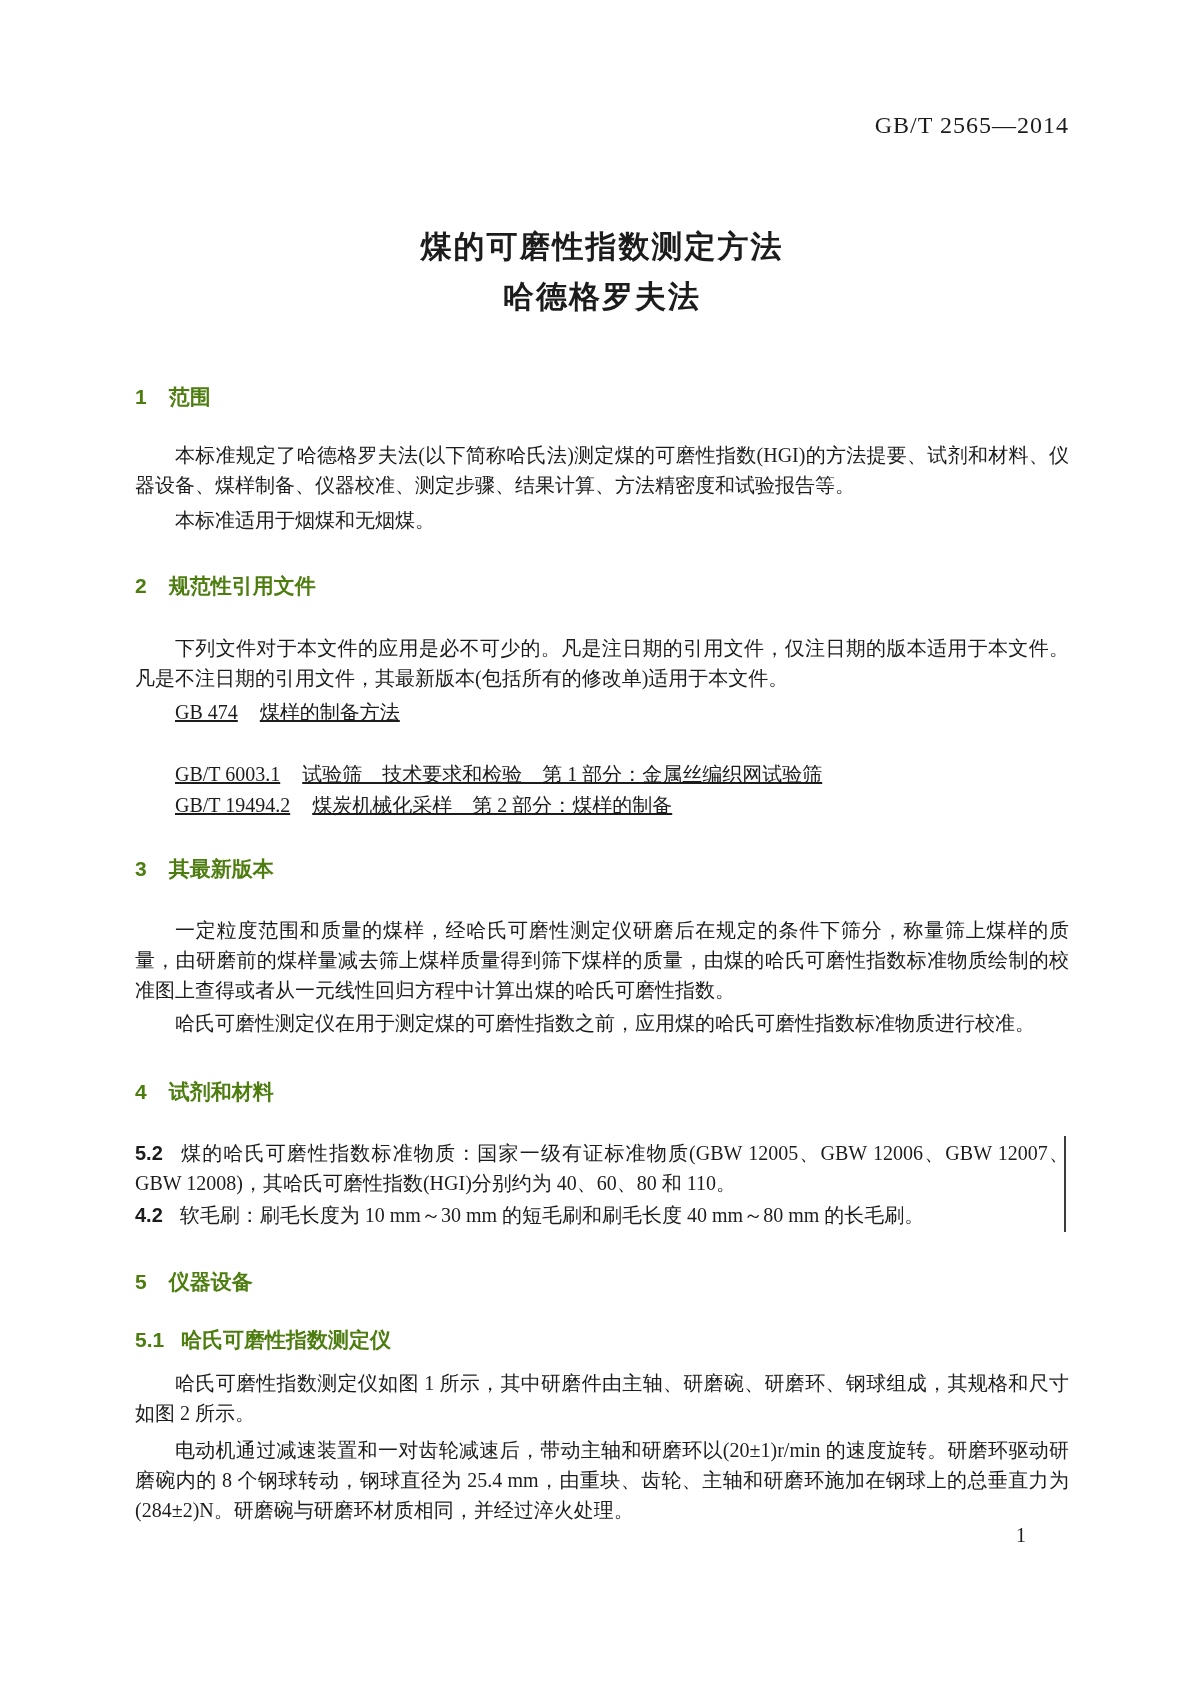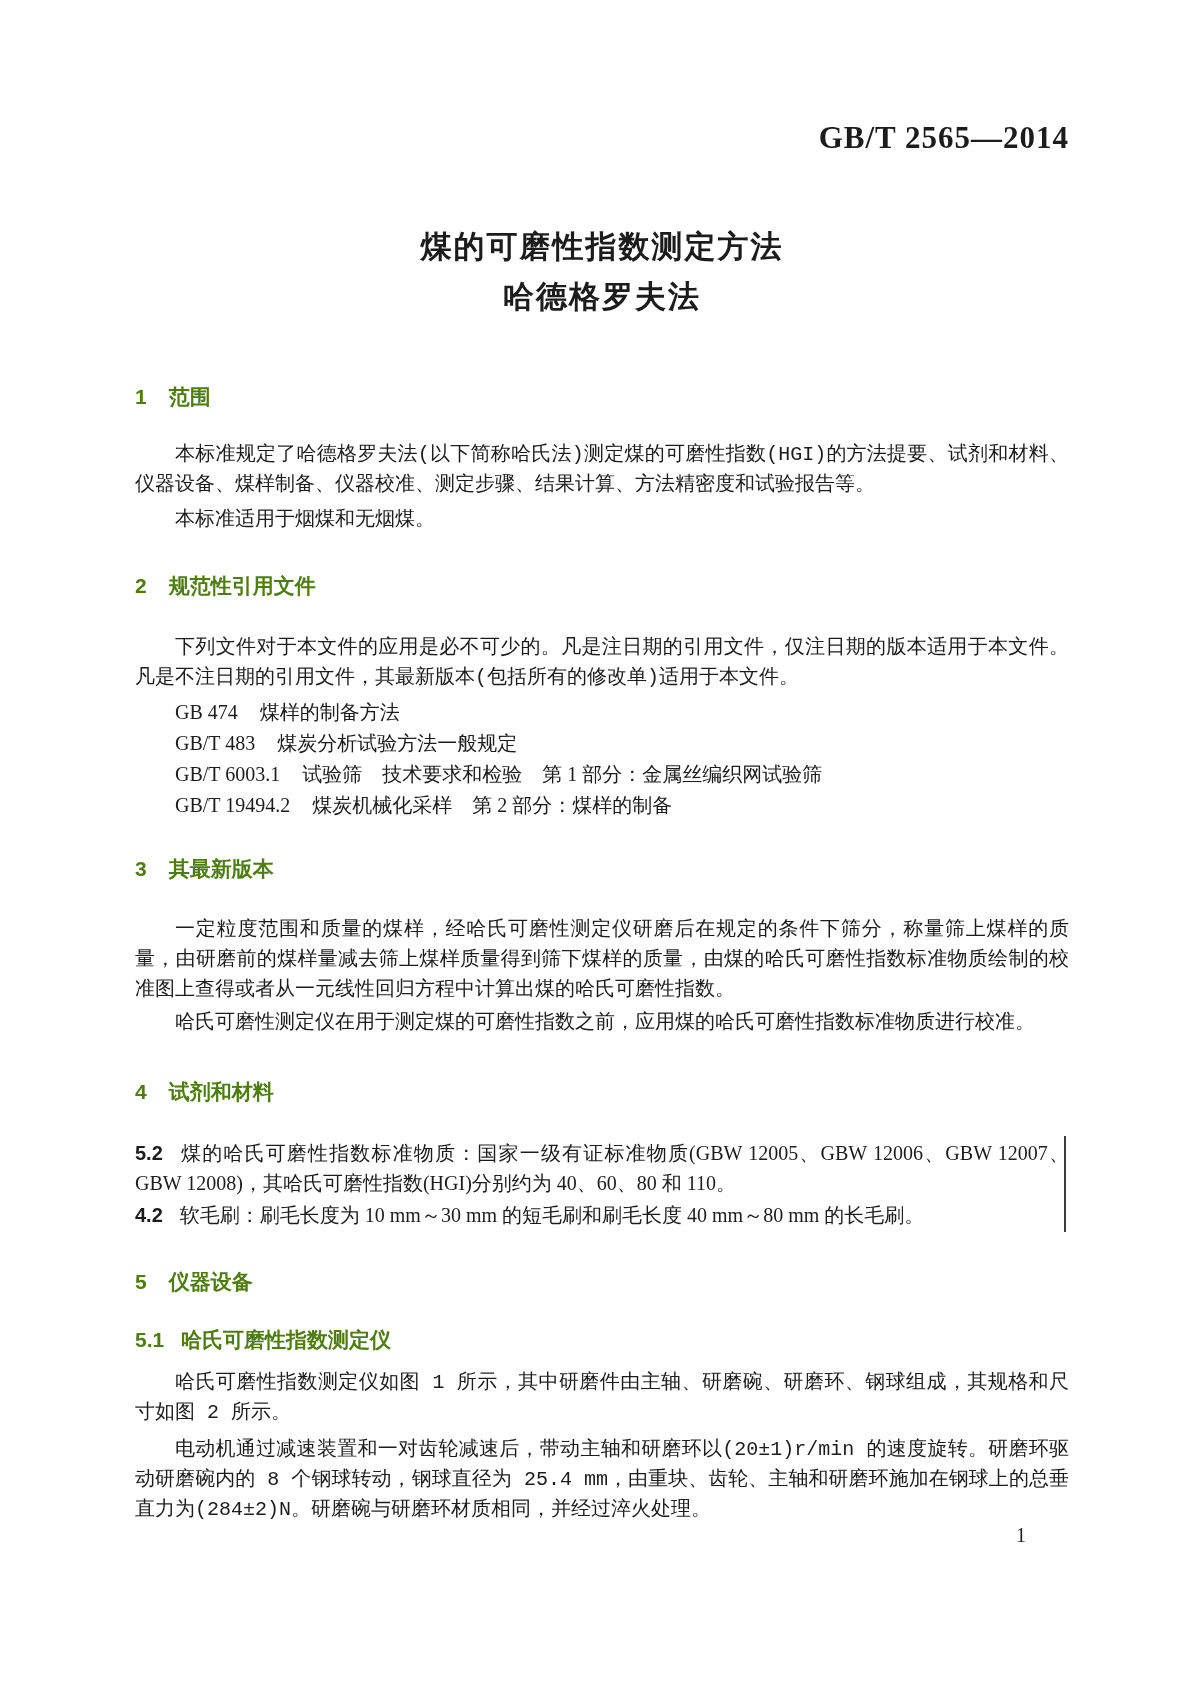--- a/index.html
+++ b/index.html
@@ -21,24 +21,23 @@
     left: 135px;
     top: 0;
     width: 934px;
     height: 100%;
   }
   .std-code {
     position: absolute;
     top: 112px;
     right: 0;
     font-family: "Liberation Serif", serif;
-    font-weight: bold;
-    font-size: 31px;
+    font-weight: normal;
+    font-size: 24px;
     letter-spacing: 1px;
-    margin-top: 8px;
   }
   .doc-title {
     position: absolute;
     left: 0;
     width: 100%;
     text-align: center;
     font-family: "Liberation Sans", sans-serif;
     font-weight: bold;
     font-size: 31px;
     letter-spacing: 2px;
@@ -60,22 +59,22 @@
   .sub-heading .h-num { margin-right: 0.8em; }
   .body {
     position: absolute;
     left: 0;
     width: 100%;
     margin: 0;
     font-size: 20px;
     line-height: 30px;
     text-align: justify;
   }
-  .indent { text-indent: 2em; font-family: Liberation Mono, monospace; }
-  .ref-item { white-space: nowrap; text-indent: 2em; }
+  .indent { text-indent: 2em; }
+  .ref-item { white-space: nowrap; text-indent: 2em; text-decoration: underline; }
   .ref-code { margin-right: 1.1em; }
   .item-num {
     font-family: "Liberation Sans", sans-serif;
     font-weight: bold;
     font-size: 20px;
     margin-right: 0.85em;
   }
   .page-number {
     position: absolute;
     top: 1524px;
@@ -128,23 +127,20 @@
     <p class="body indent" id="scope-p1">本标准规定了哈德格罗夫法(以下简称哈氏法)测定煤的可磨性指数(HGI)的方法提要、试剂和材料、仪器设备、煤样制备、仪器校准、测定步骤、结果计算、方法精密度和试验报告等。</p>
     <p class="body indent" id="scope-p2">本标准适用于烟煤和无烟煤。</p>
 
     <h2 class="heading" id="h-refs">
       <span class="h-num">2</span><span>规范性引用文件</span>
     </h2>
     <p class="body indent" id="refs-intro">下列文件对于本文件的应用是必不可少的。凡是注日期的引用文件，仅注日期的版本适用于本文件。凡是不注日期的引用文件，其最新版本(包括所有的修改单)适用于本文件。</p>
     <p class="body ref-item" id="ref-0">
       <span class="ref-code">GB 474</span><span>煤样的制备方法</span>
     </p>
-    <p class="body ref-item" id="ref-1">
-      <span class="ref-code">GB/T 483</span><span>煤炭分析试验方法一般规定</span>
-    </p>
     <p class="body ref-item" id="ref-2">
       <span class="ref-code">GB/T 6003.1</span><span>试验筛　技术要求和检验　第 1 部分：金属丝编织网试验筛</span>
     </p>
     <p class="body ref-item" id="ref-3">
       <span class="ref-code">GB/T 19494.2</span><span>煤炭机械化采样　第 2 部分：煤样的制备</span>
     </p>
 
     <h2 class="heading" id="h-method">
       <span class="h-num">3</span><span>其最新版本</span>
     </h2>

